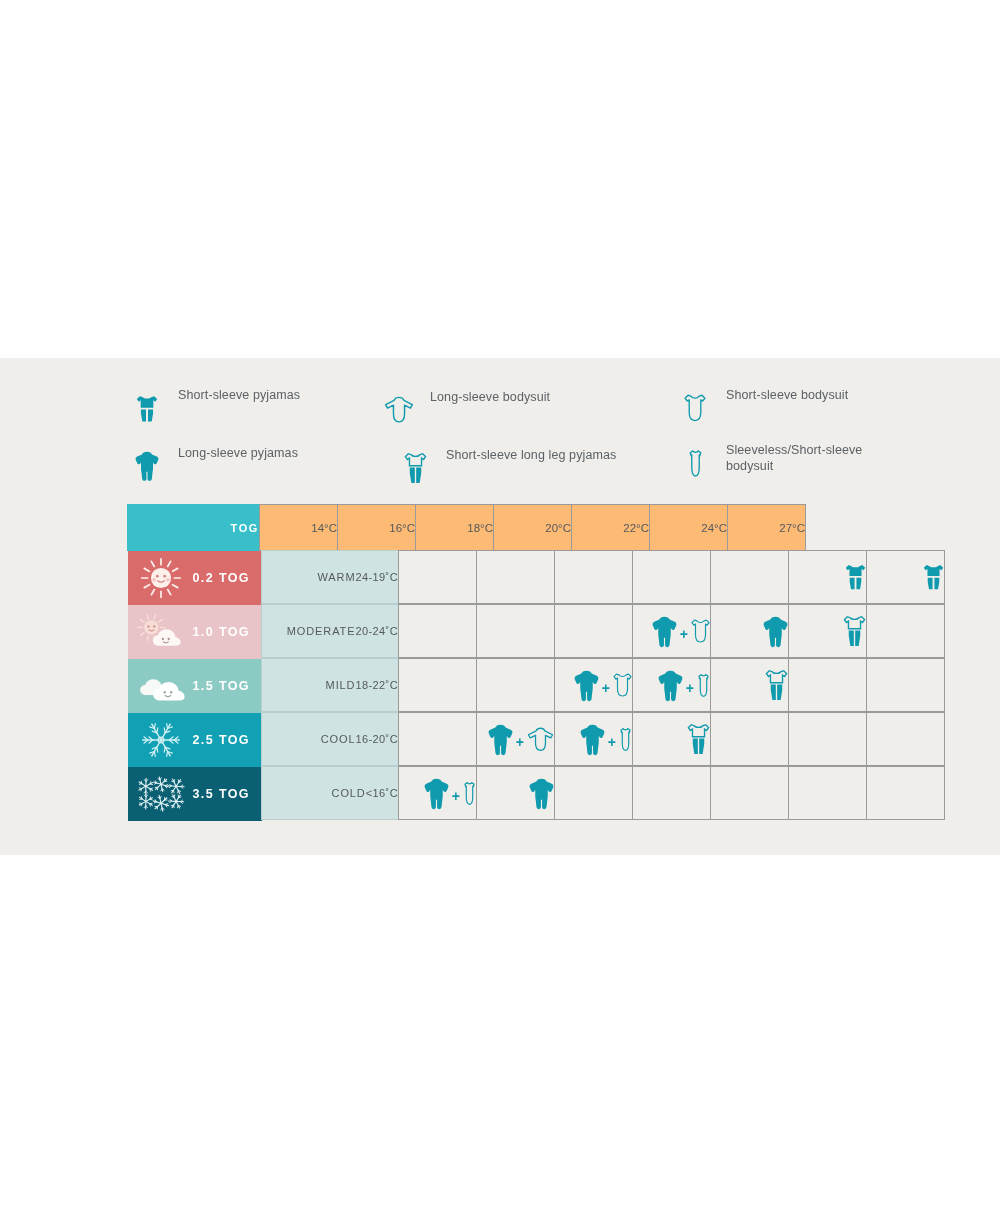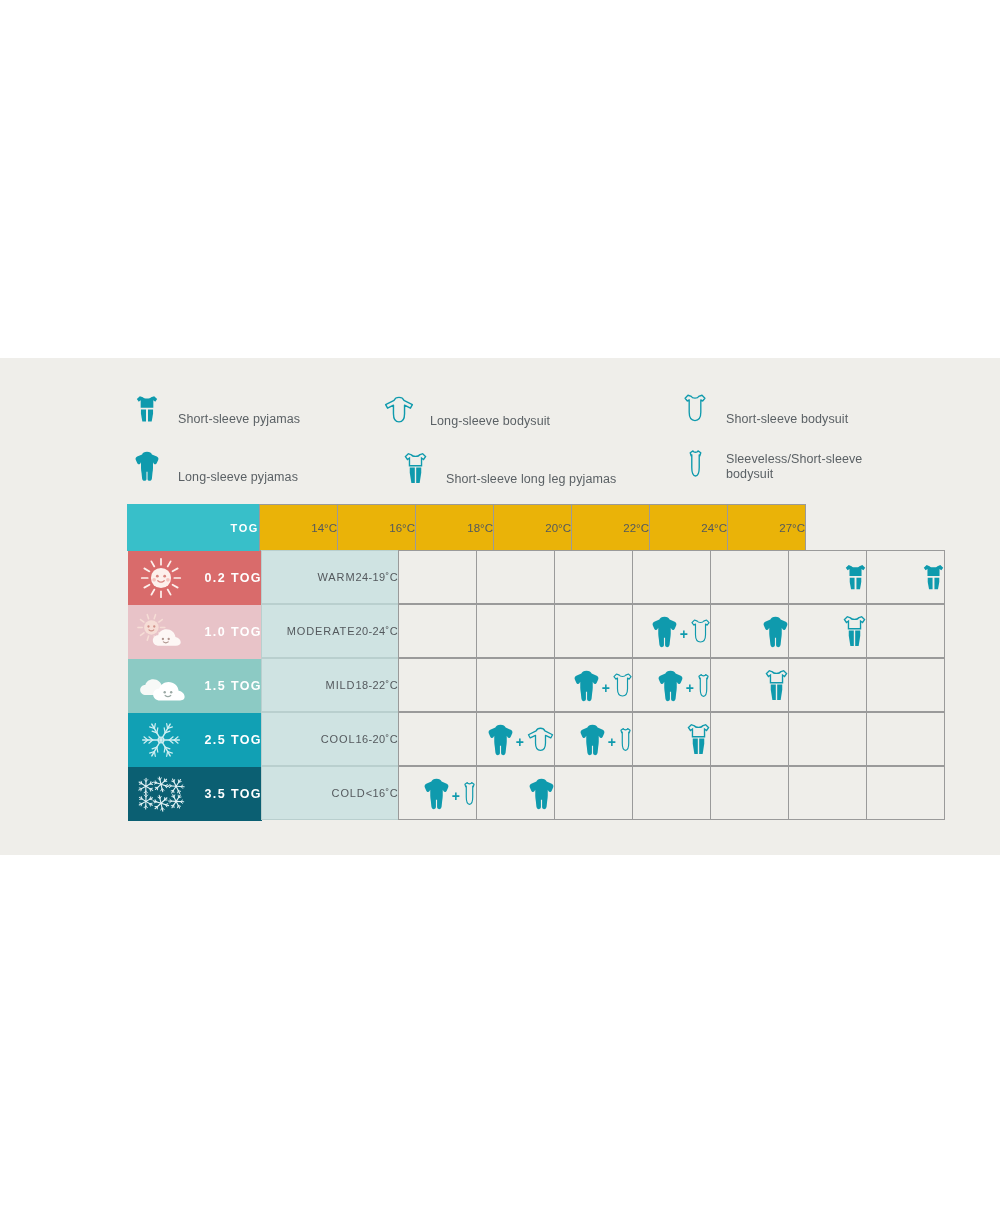--- a/index.html
+++ b/index.html
@@ -12,21 +12,21 @@
 
   .panel {
     position: absolute;
     left: 0; top: 358px;
     width: 1000px; height: 497px;
     background: #efeeea;
   }
 
   
   .legend { position: absolute; left: 130px; top: 30px; width: 800px; height: 125px; }
-  .legend-item { position: absolute; display: flex; align-items: flex-end; }
+  .legend-item { position: absolute; display: flex; align-items: flex-start; }
   .legend-icon { width: 34px; height: 40px; flex: 0 0 34px; display:flex; align-items:center; justify-content:center; }
   .legend-label {
     margin-left: 14px;
     font-size: 12.5px;
     color: #5b6165;
     line-height: 1.25;
     letter-spacing: .1px;
   }
   .lg0 { left: 0px;   top: 0px;  }
   .lg1 { left: 252px; top: 2px;  }
@@ -54,25 +54,25 @@
     background: #38bfc9; color: #ffffff;
     font-size: 11px; letter-spacing: 1.6px; font-weight: bold;
     border-color: #38bfc9;
   }
   .hdr-temp {
     background: #5cc6cf; color: #ffffff;
     font-size: 11px; letter-spacing: 1.4px; font-weight: bold;
     border-color: #5cc6cf;
     gap: 9px;
   }
-  .hdr-deg { background: #eab308; color: #53595d; font-size: 11.5px; }
+  .hdr-deg { background: #fdba74; color: #53595d; font-size: 11.5px; }
 
   .tog-cell {
     justify-content: flex-end;
-    padding-right: 0;
+    padding-right: 12px;
     color: #ffffff;
     font-size: 12.5px; font-weight: bold; letter-spacing: 1.4px;
     border: none; margin: 0;
     width: 134px; 
   }
   .tog-wx { position: absolute; left: 6px; top: 50%; transform: translateY(-50%);
             width: 54px; height: 46px; display:flex; align-items:center; justify-content:center; }
 
   .temp-cell {
     background: #cfe3e2; color: #54595d;

